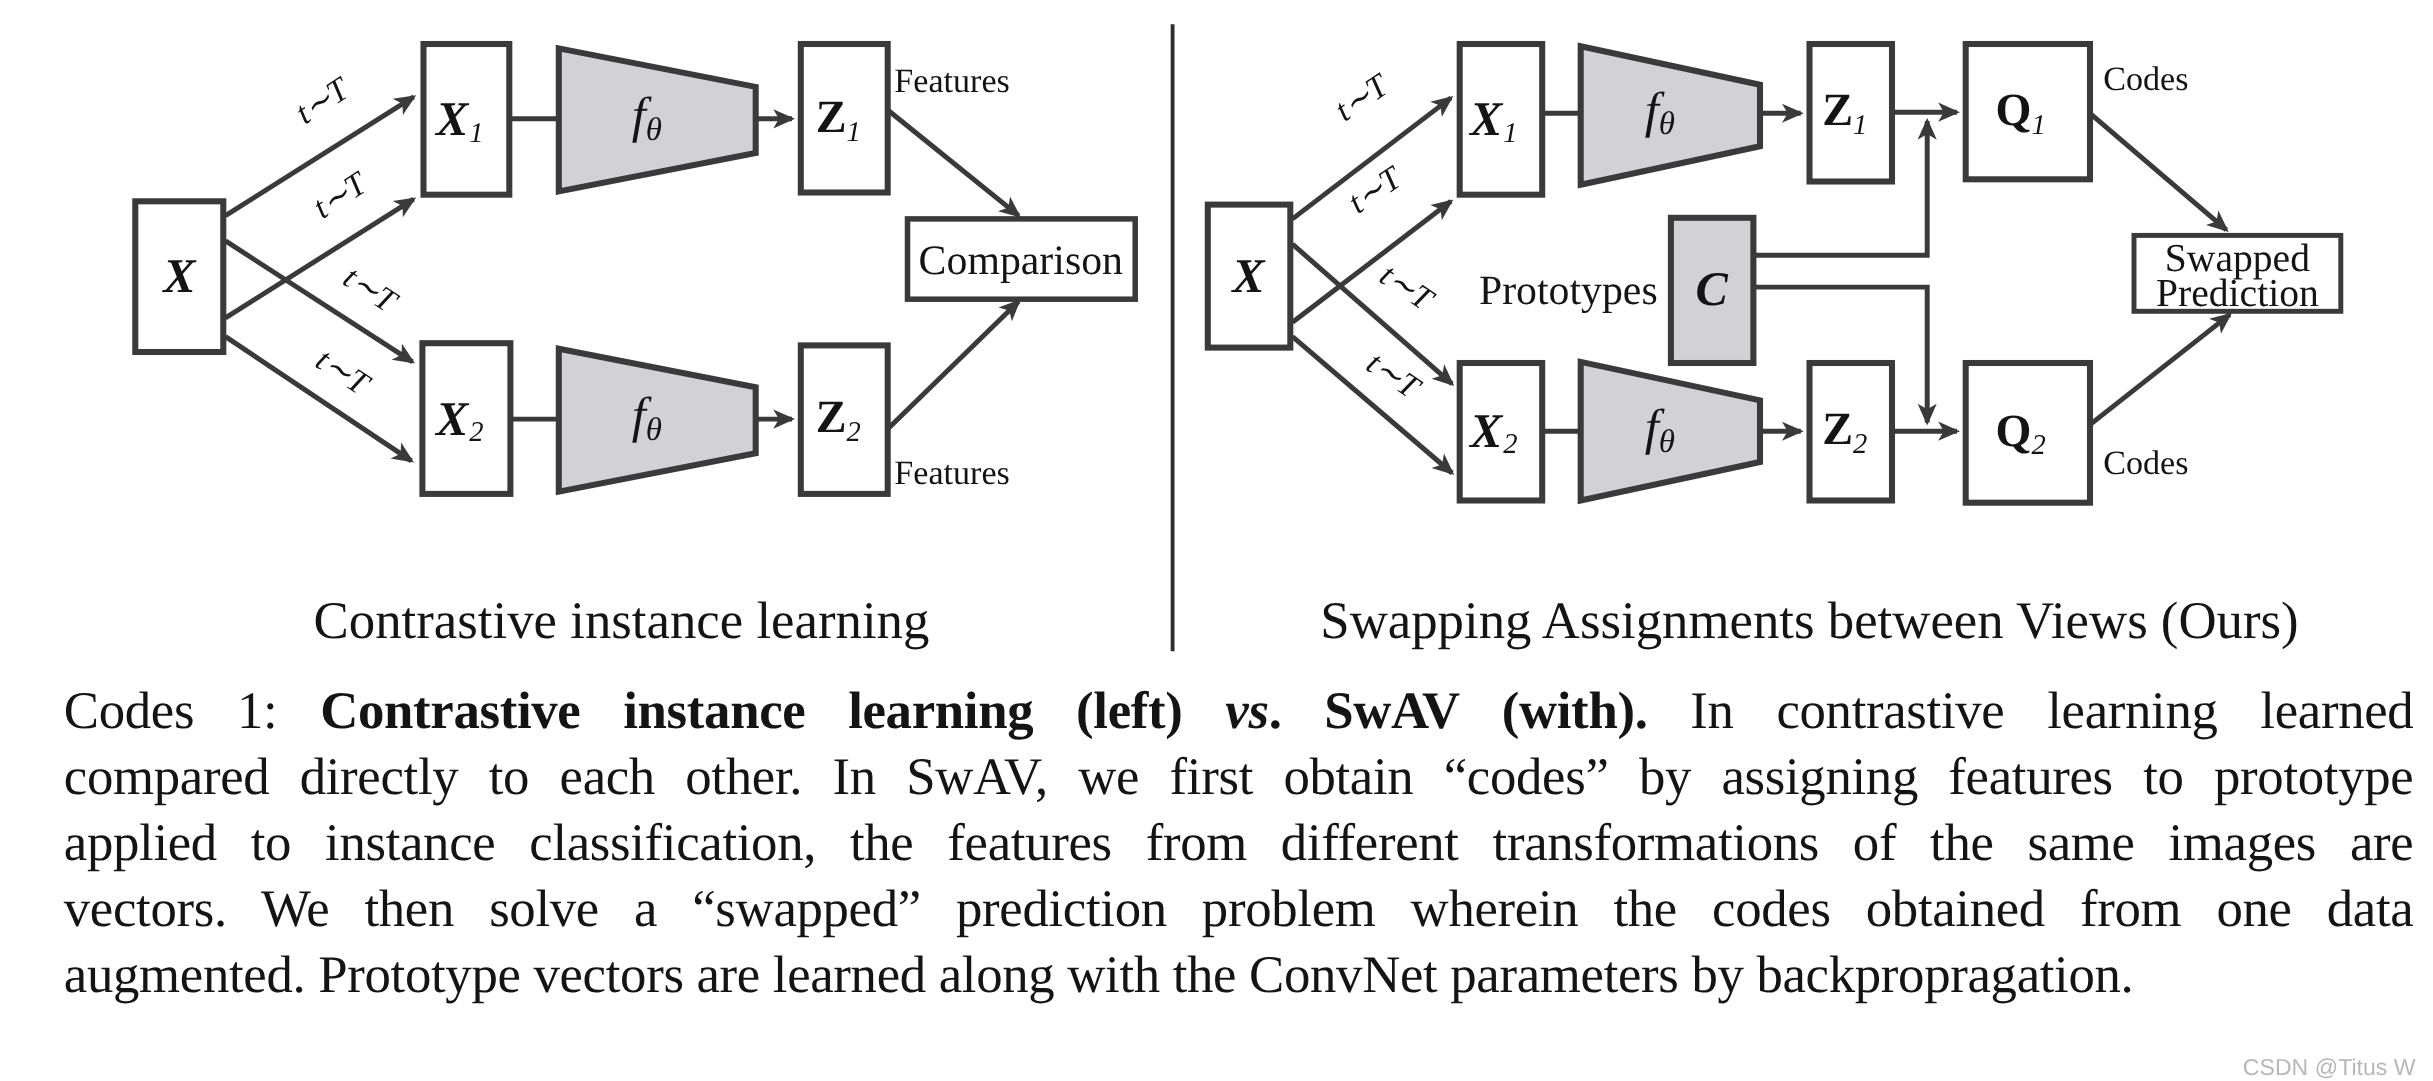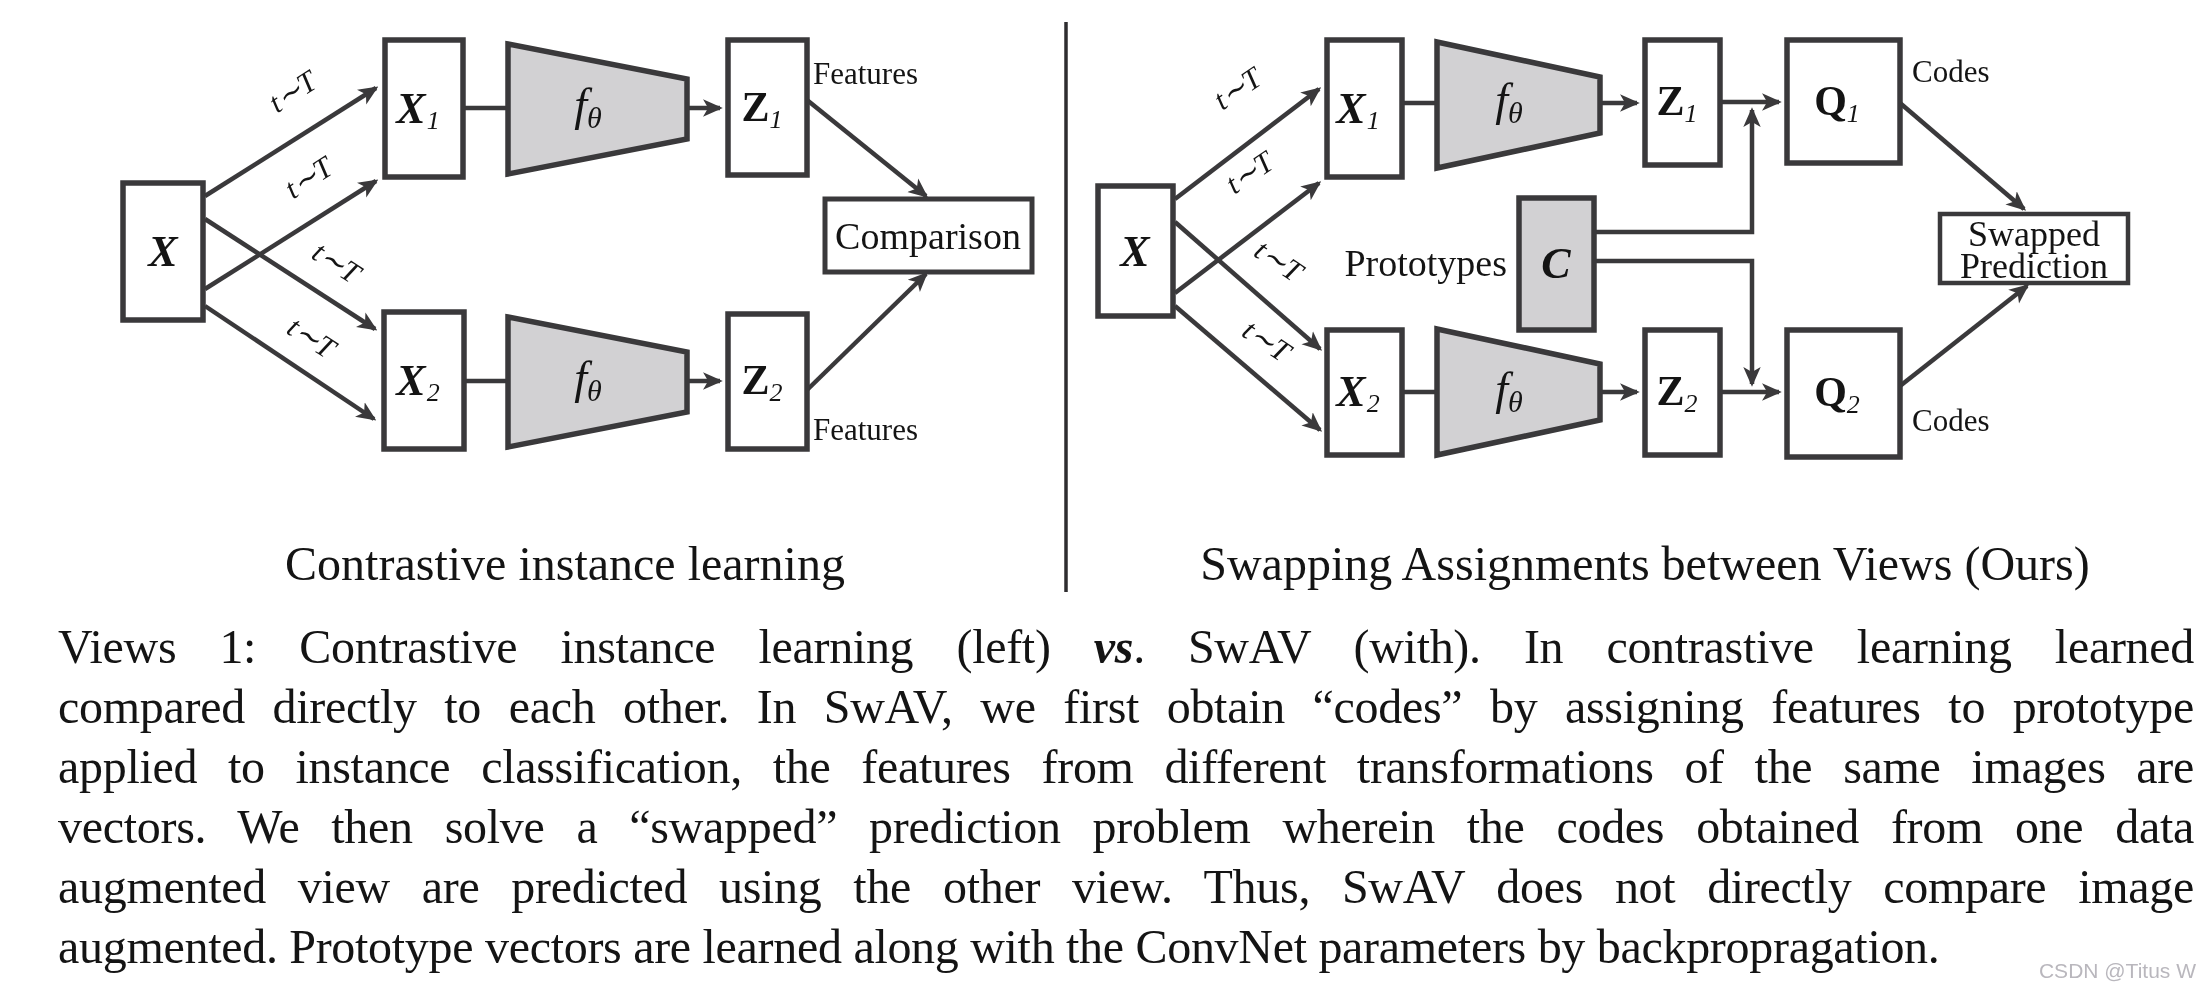--- a/index.html
+++ b/index.html
@@ -18,21 +18,21 @@
   .t-small{font-size:31px;}
   .t-mid{font-size:38px;}
   .t-swap{font-size:36px;}
   .t-tt{font-style:italic;font-size:30px;}
   .caption{
     position:absolute;left:58px;top:617px;width:2136px;
     font-size:48px;line-height:60px;letter-spacing:-0.3px;
   }
   .cap-line{text-align:justify;text-align-last:justify;white-space:normal;}
   .cap-line.last{text-align-last:auto;}
-  .b{font-weight:normal;}
+  .b{font-weight:bold;}
   .bi{font-weight:bold;font-style:italic;}
   .watermark{
     position:absolute;right:16px;top:959px;
     font-family:"Liberation Sans", sans-serif;font-size:21px;color:#b9b7bd;
   }
 </style>
 </head>
 <body>
 
 <svg class="fig" width="2212" height="600" viewBox="0 0 2212 600">
@@ -137,21 +137,20 @@
     <text class="t-small" x="1912" y="82">Codes</text>
     <text class="t-small" x="1912" y="431">Codes</text>
     <text class="t-swap" x="2034" y="246" text-anchor="middle">Swapped</text>
     <text class="t-swap" x="2034" y="278" text-anchor="middle">Prediction</text>
 
     <text class="t-title" x="1645" y="580" text-anchor="middle">Swapping Assignments between Views (Ours)</text>
   </g>
 </svg>
 
 <div class="caption">
-  <div class="cap-line"><span>Views 1: </span><span class="b">Contrastive instance learning (left) </span><span class="bi">vs</span><span class="b">. SwAV (with).</span><span> In contrastive learning learned</span></div>
+  <div class="cap-line"><span>Codes 1: </span><span class="b">Contrastive instance learning (left) </span><span class="bi">vs</span><span class="b">. SwAV (with).</span><span> In contrastive learning learned</span></div>
   <div class="cap-line">compared directly to each other. In SwAV, we first obtain “codes” by assigning features to prototype</div>
   <div class="cap-line">applied to instance classification, the features from different transformations of the same images are</div>
   <div class="cap-line">vectors. We then solve a “swapped” prediction problem wherein the codes obtained from one data</div>
-  <div class="cap-line">augmented view are predicted using the other view. Thus, SwAV does not directly compare image</div>
   <div class="cap-line last">augmented. Prototype vectors are learned along with the ConvNet parameters by backpropragation.</div>
 </div>
 
 <div class="watermark">CSDN @Titus W</div>
 
 </body></html>

